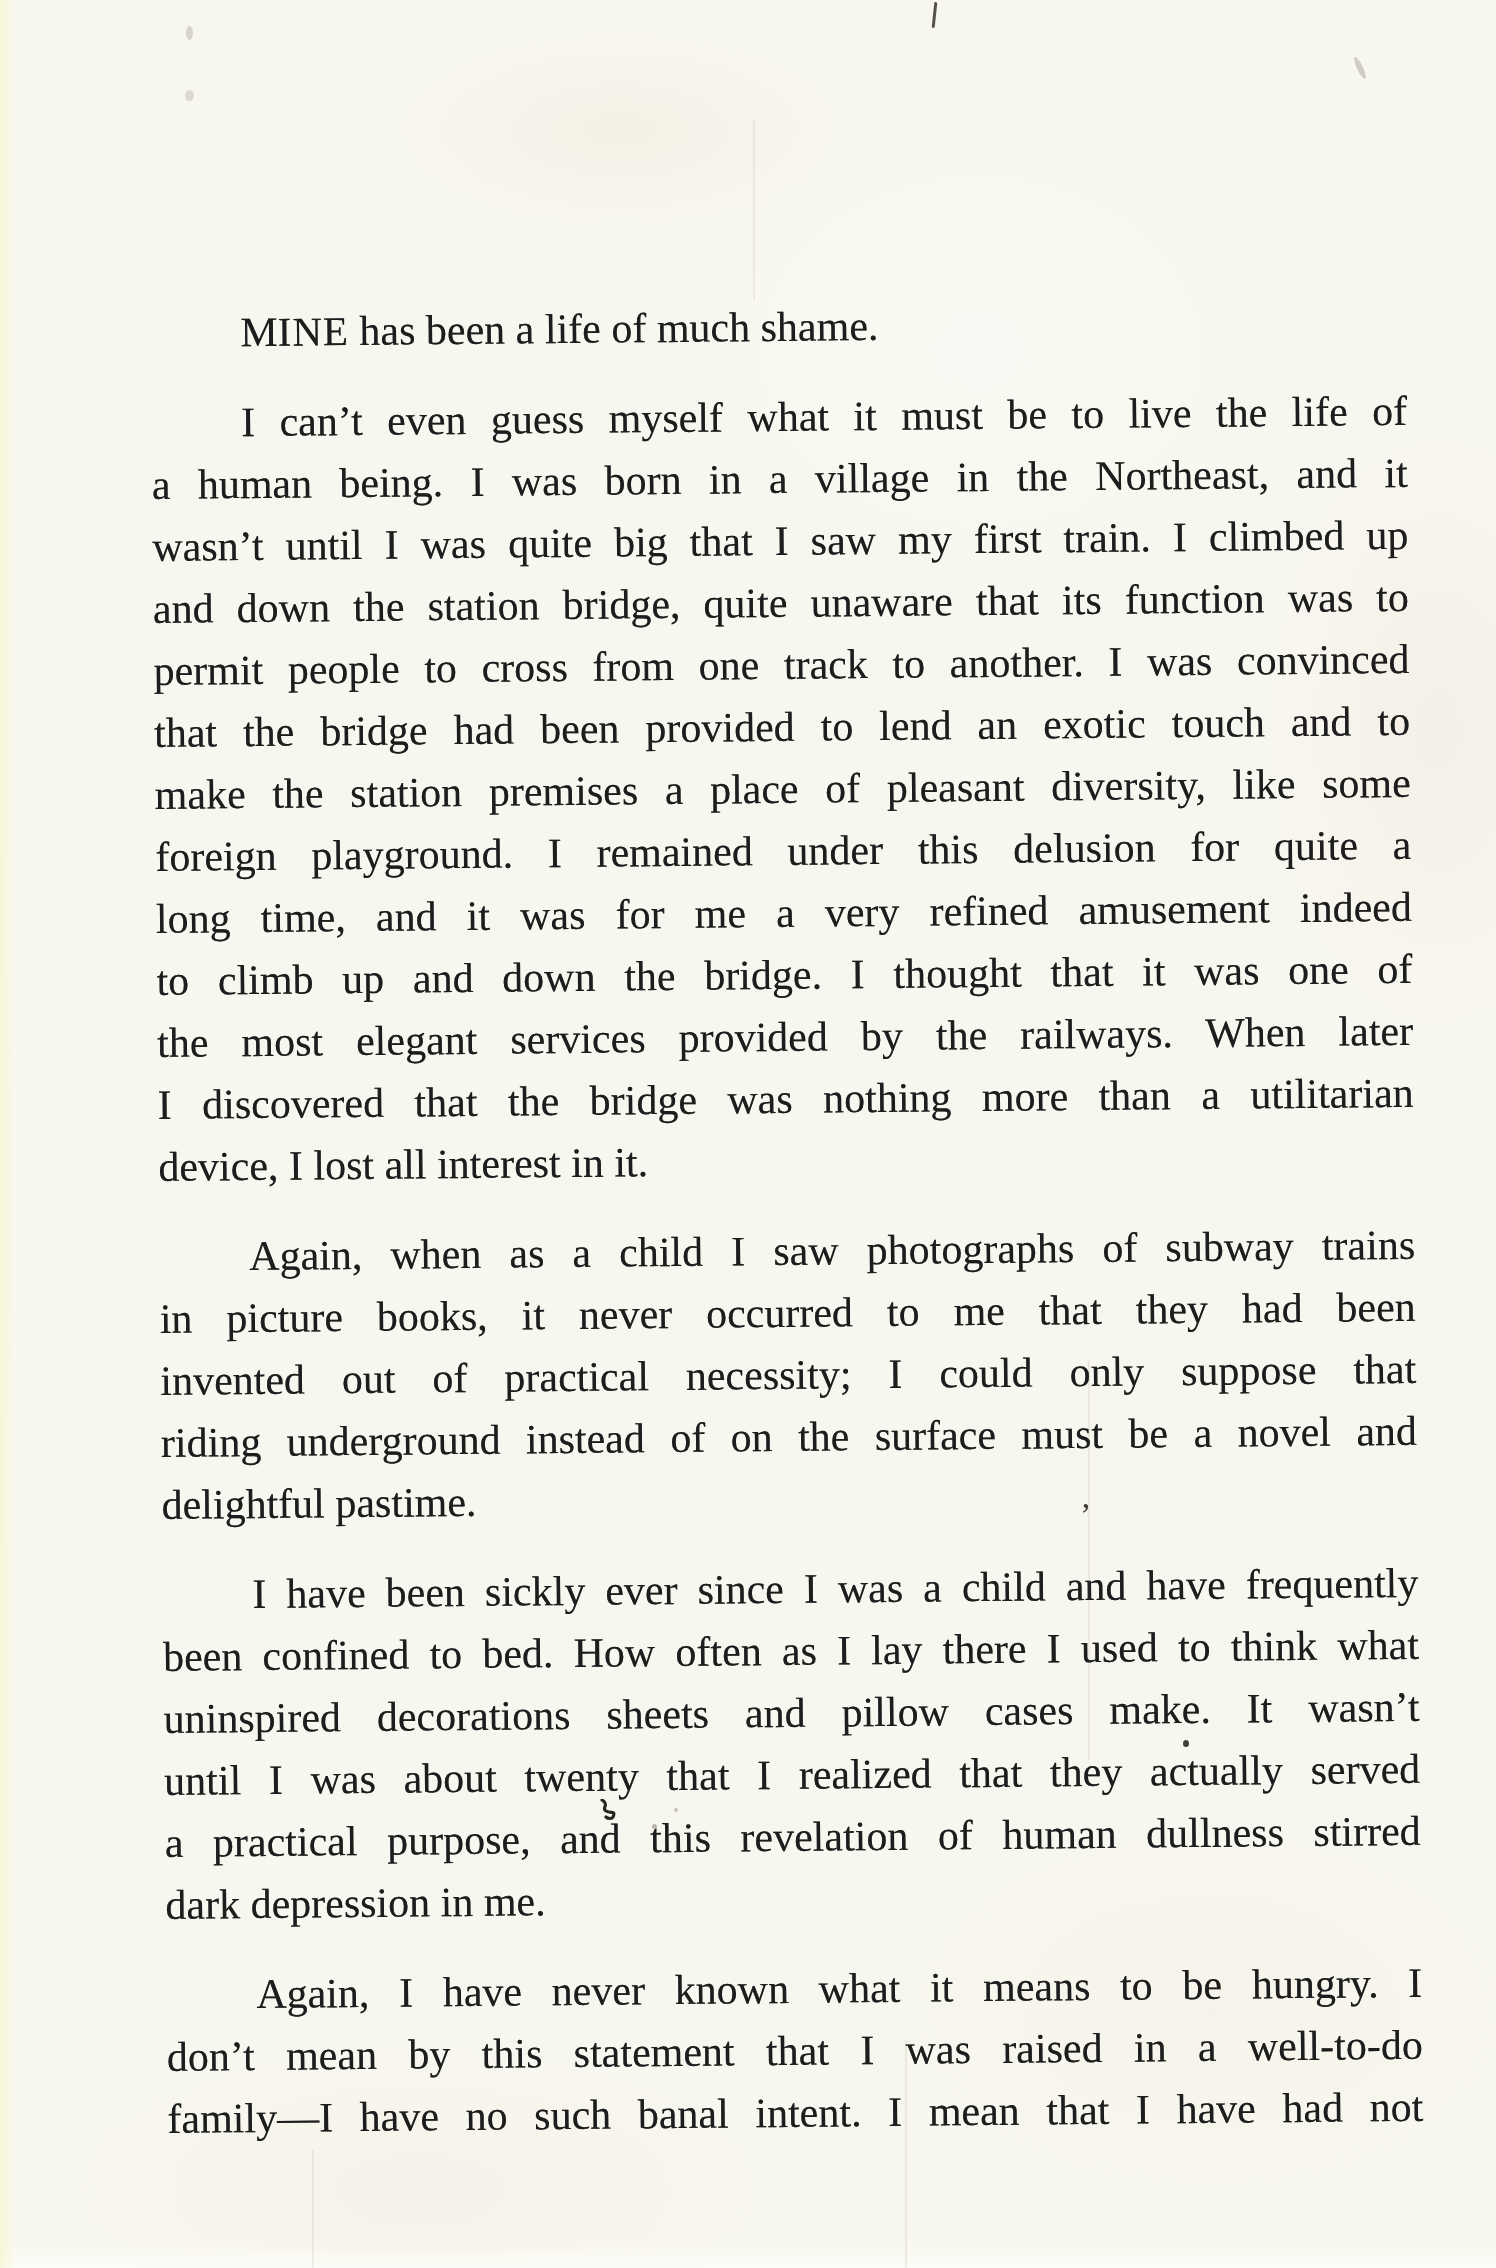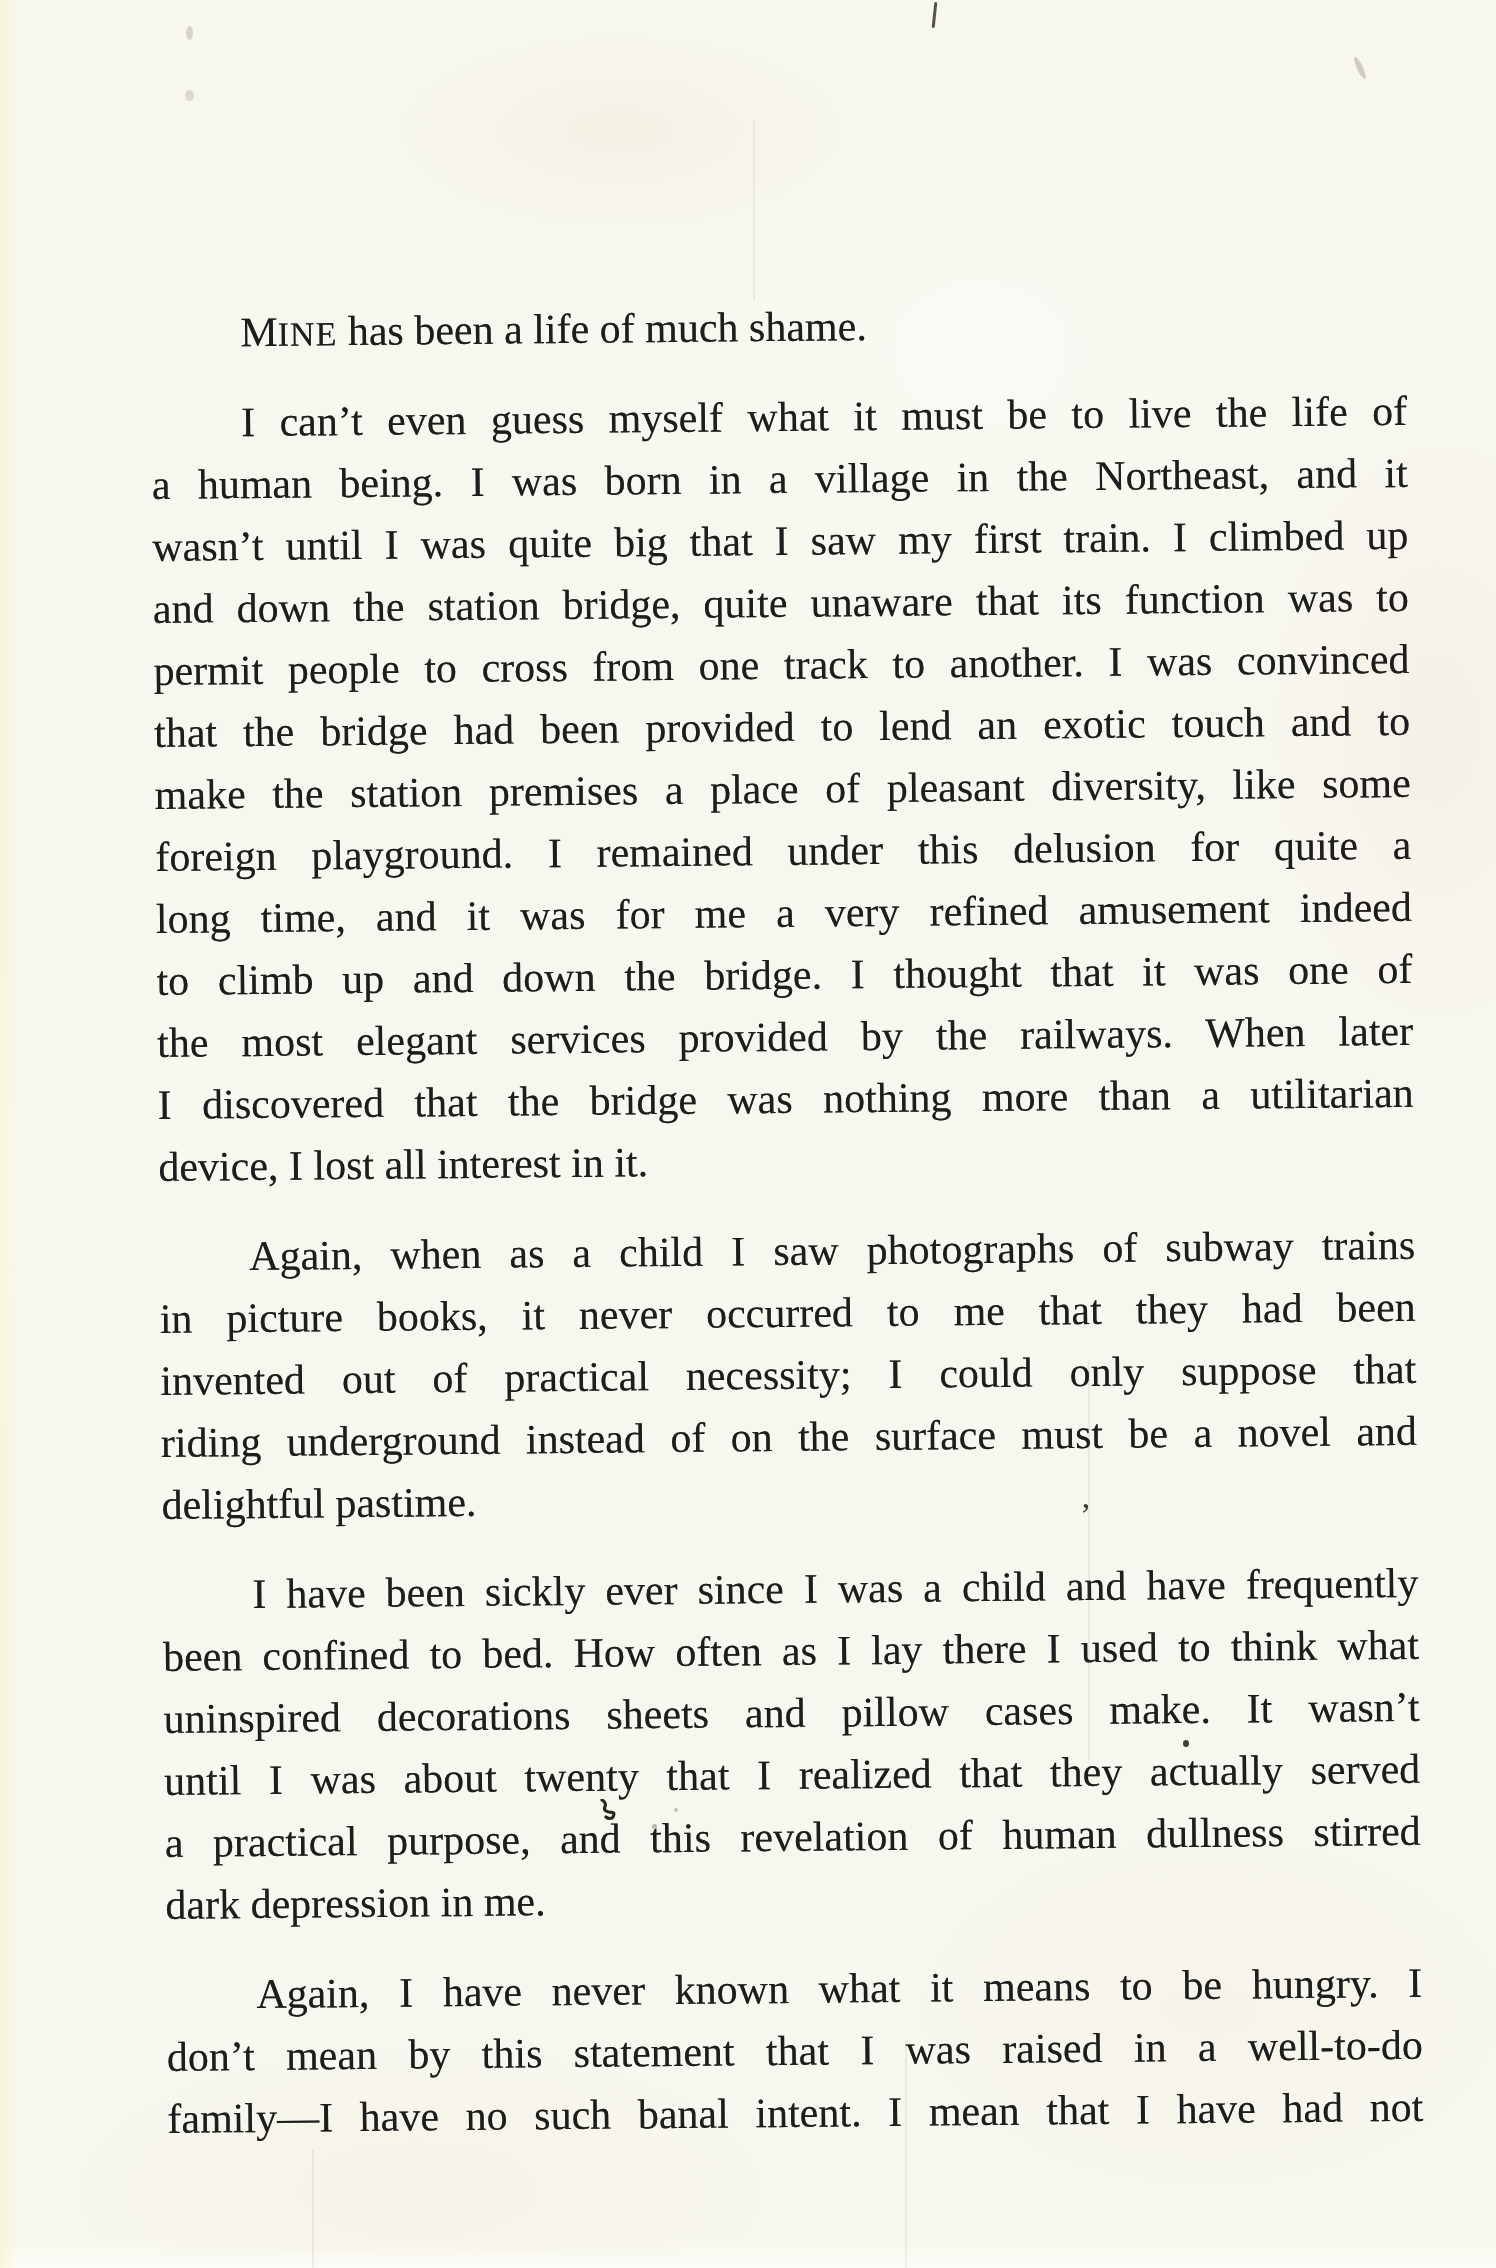--- a/index.html
+++ b/index.html
@@ -49,21 +49,21 @@
   .line {
     text-align: justify;
     text-align-last: justify;
     height: 62px;
   }
   .line.first { text-indent: 90px; }
   .line.para-end { text-align-last: left; }
   .line.para-end.force-justify { text-align-last: justify; }
 
   .lead-cap  { font-size: 42px; }
-  .lead-sc   { font-size: 34px; letter-spacing: 1px; }
+  .lead-sc   { font-size: 41px; letter-spacing: 1px; }
 
   
   .art { position: absolute; pointer-events: none; }
   .art-fleck, .art-dot { border-radius: 50%; }
   .art-tick { border-radius: 2px; }
   .art-crease {
     width: 2px;
     background: rgba(118,112,92,0.10);
     filter: blur(0.6px);
   }

